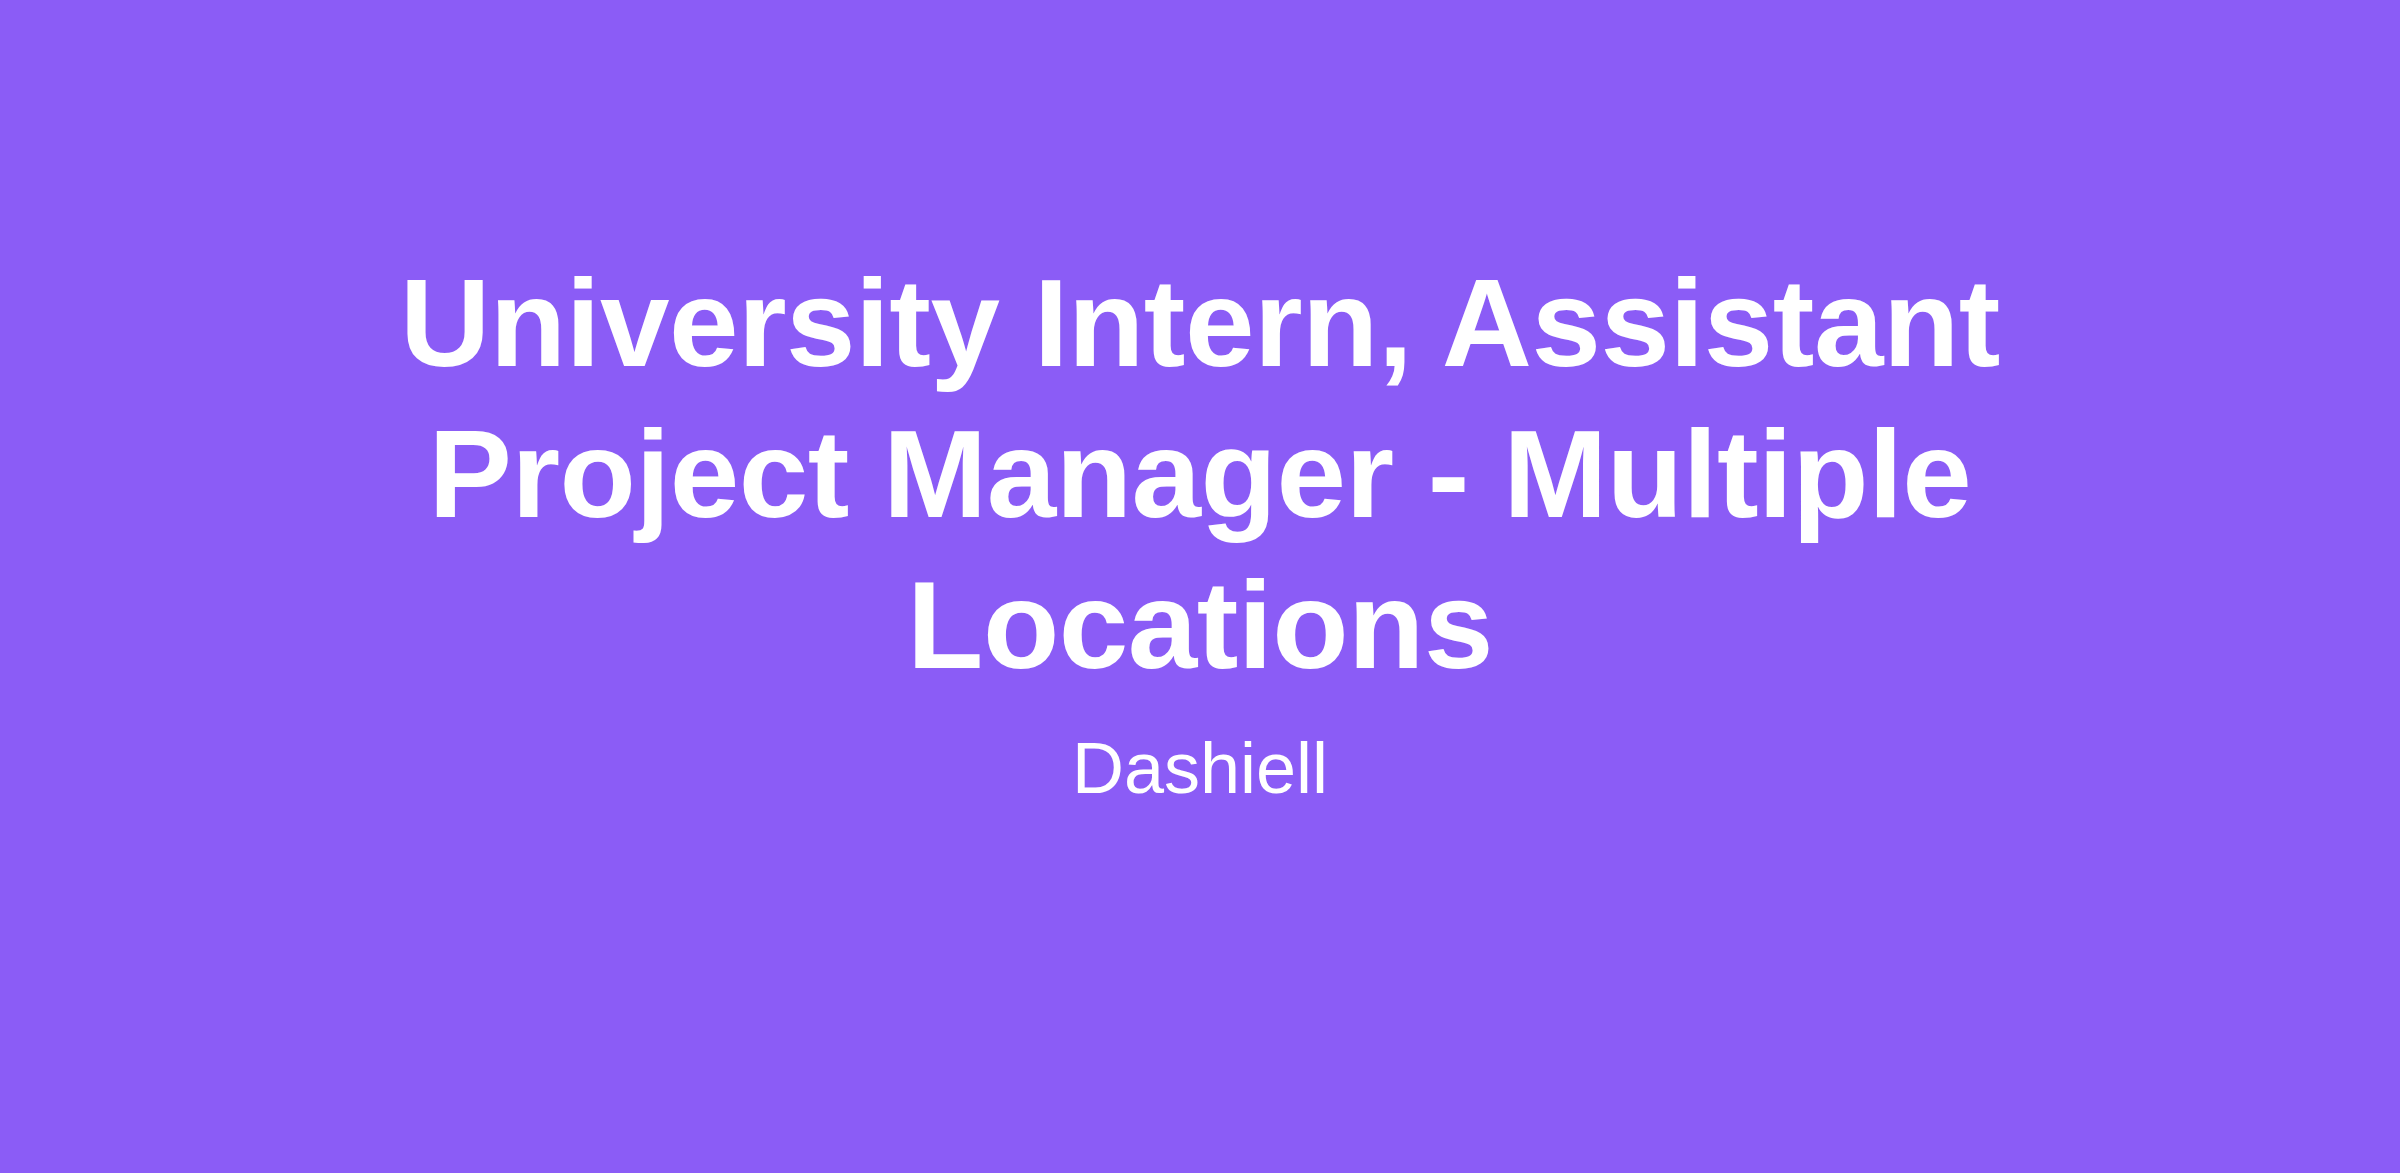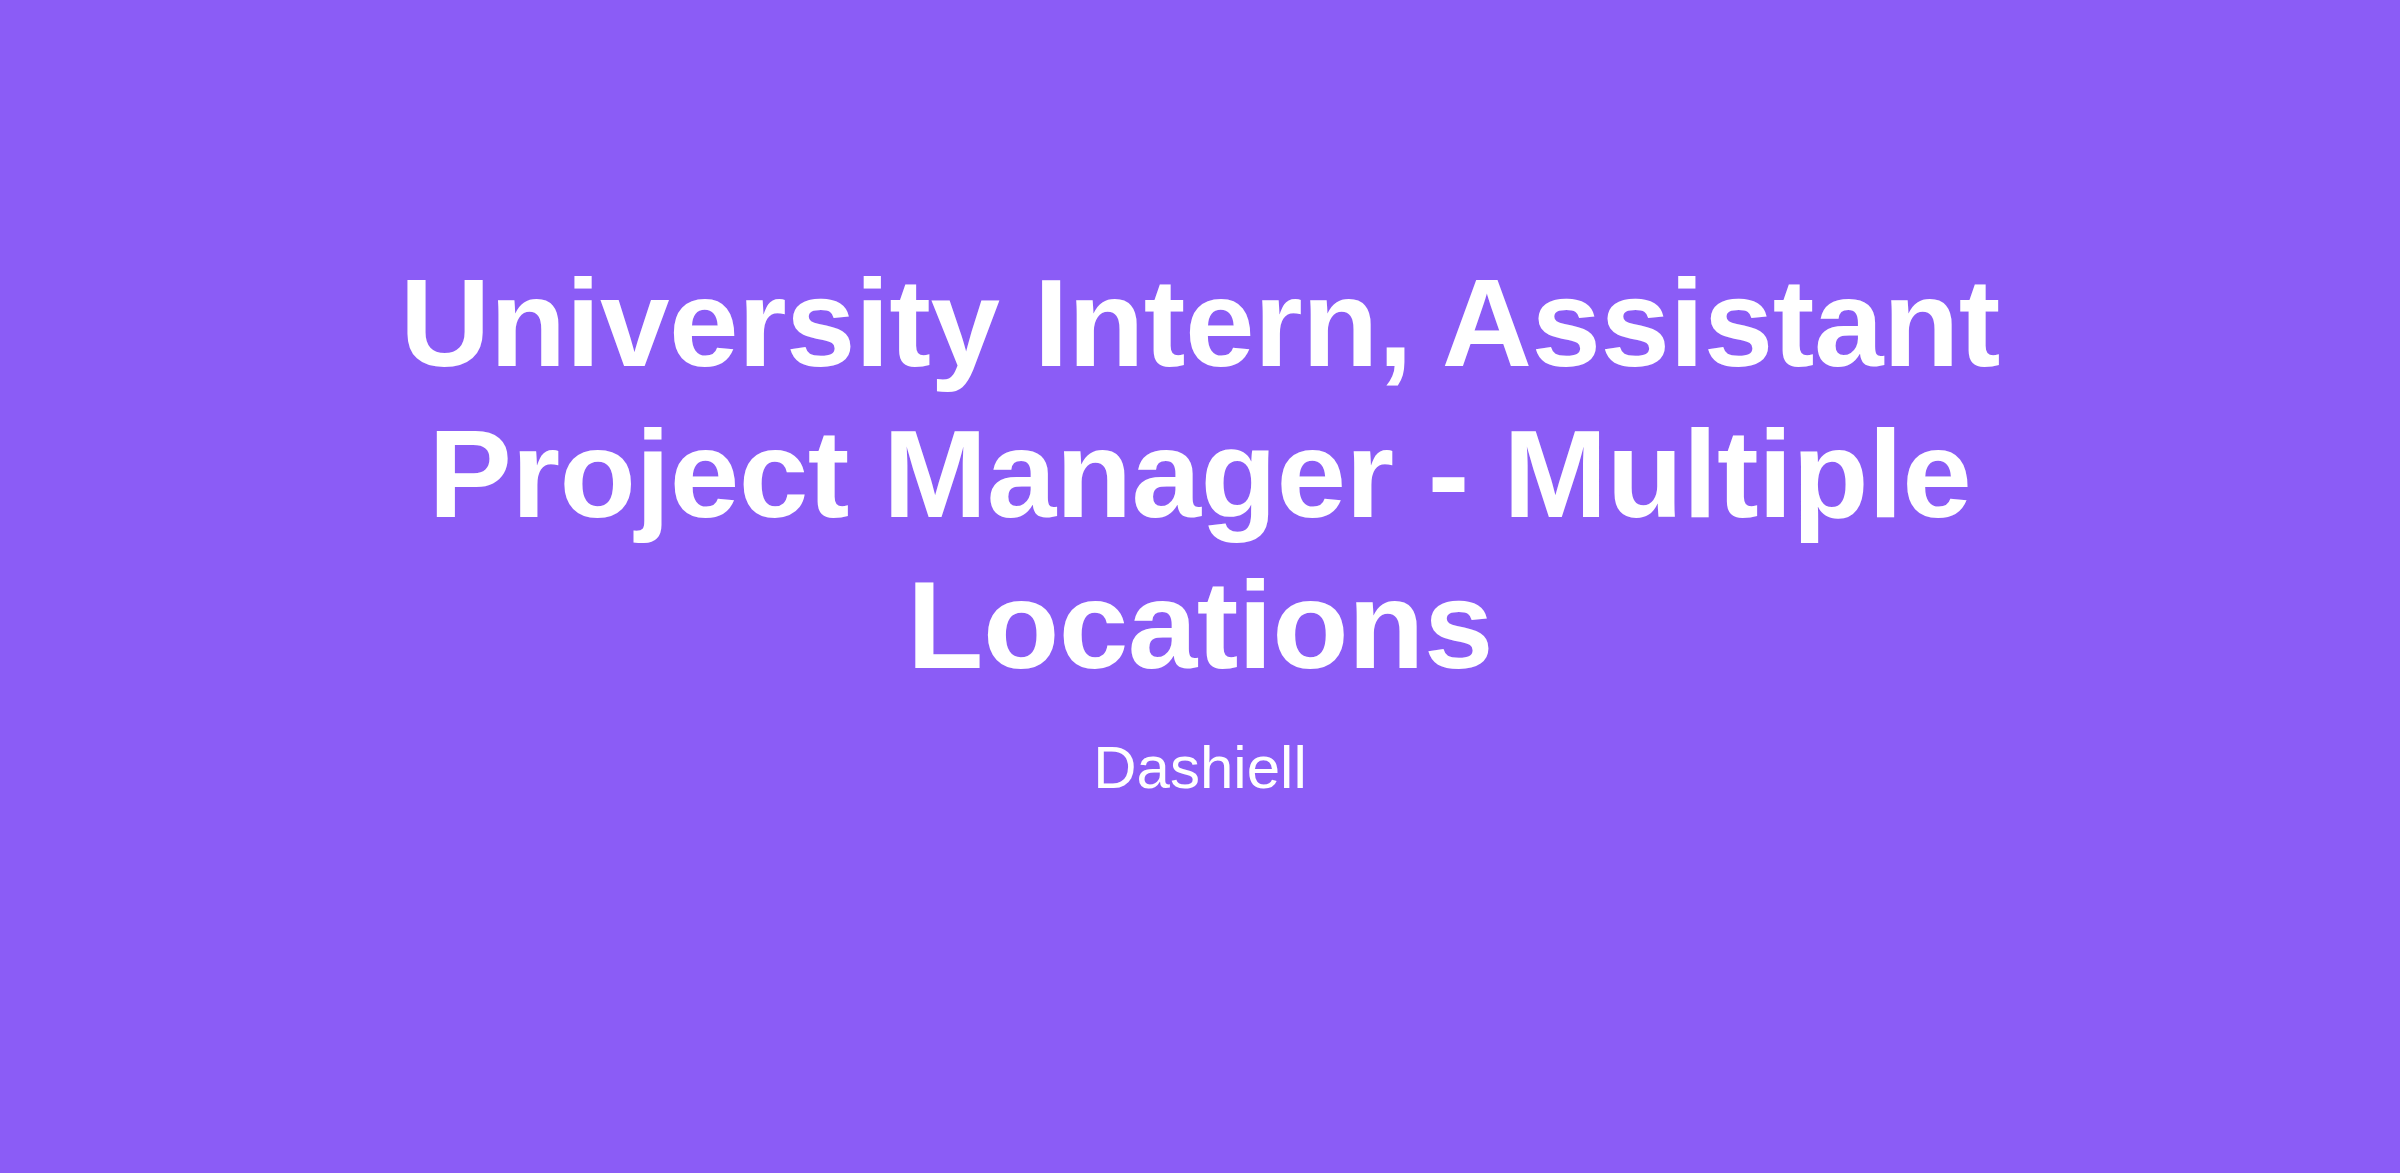--- a/index.html
+++ b/index.html
@@ -56,21 +56,21 @@
     text-align: center;
     word-wrap: break-word;
   }
 
   .card-subtitle {
     display: block;
     margin: 0;
     padding: 0;
     margin-top: 20px;
     font-family: "Liberation Sans", sans-serif;
-    font-size: 60px;
+    font-size: 72px;
     font-weight: 400;
     line-height: 96px;
     letter-spacing: 0px;
     color: #ffffff;
     text-align: center;
   }
 </style>
 </head>
 <body style="background: rgb(16, 112, 250);">
 

